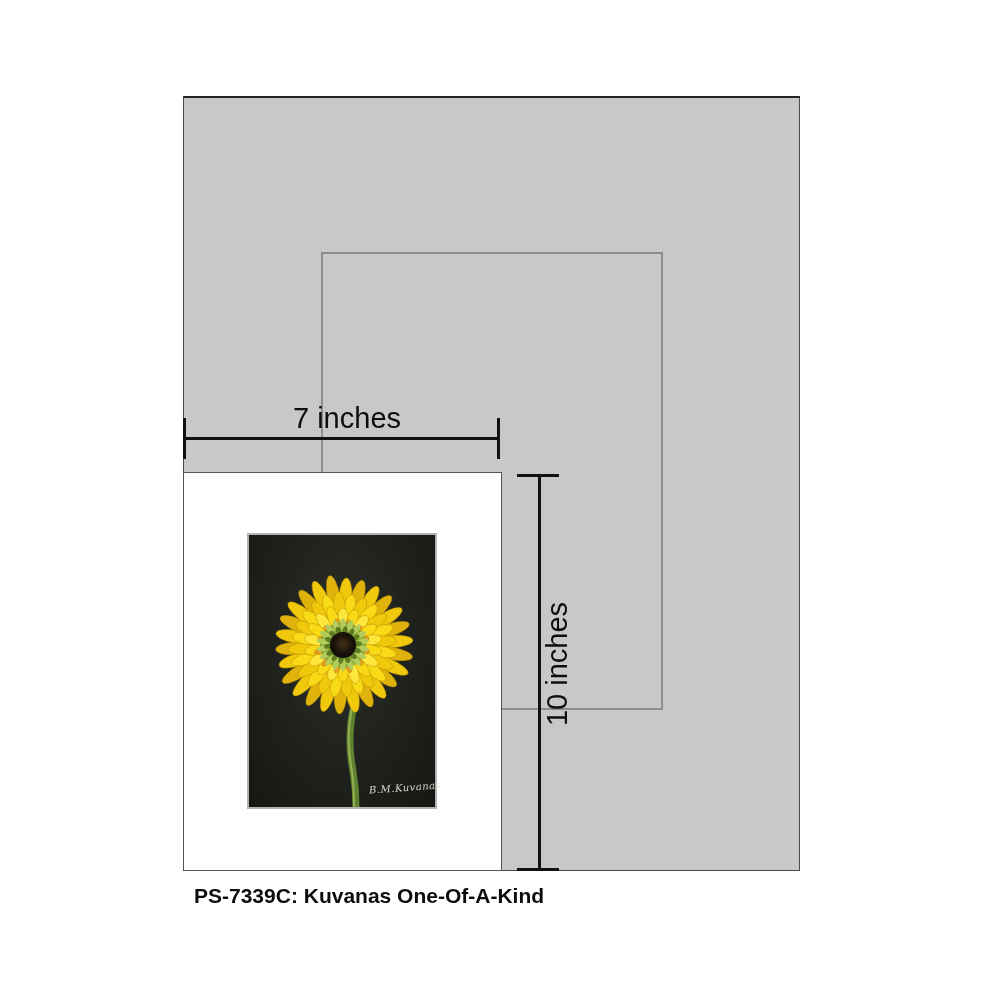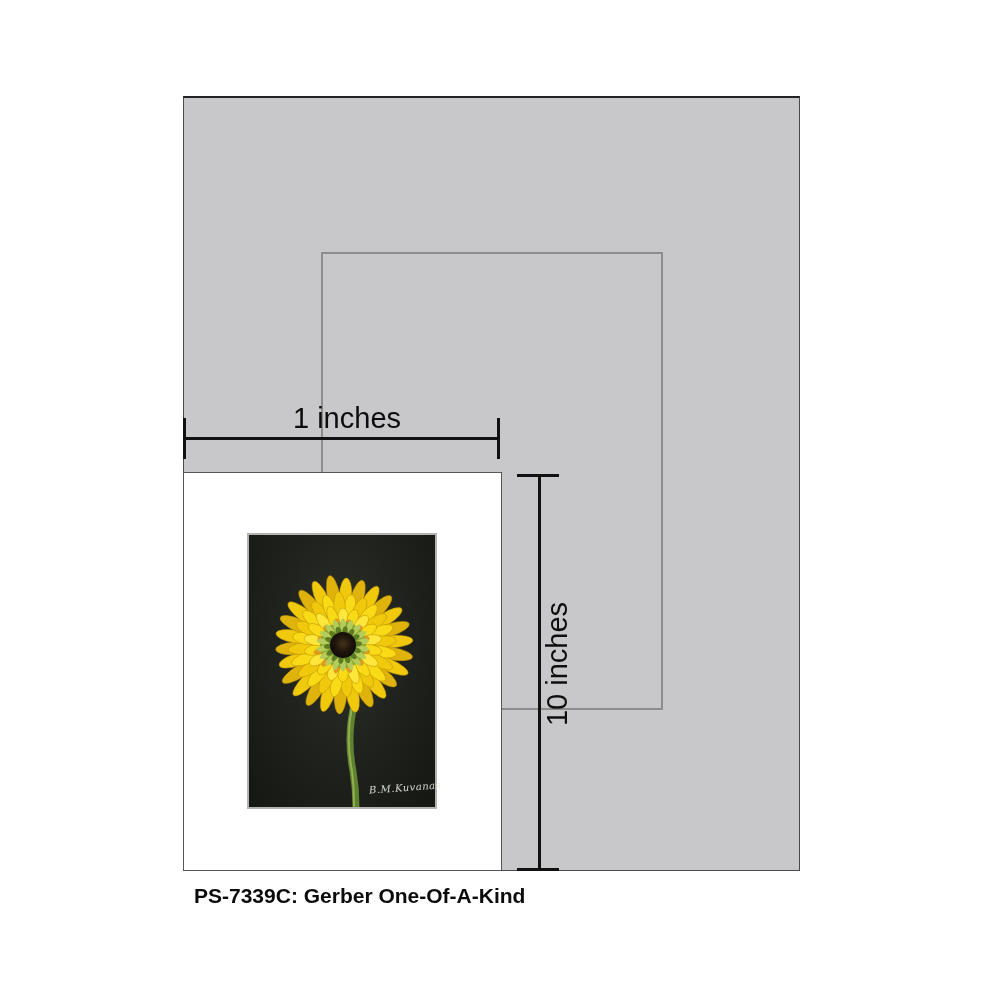--- a/index.html
+++ b/index.html
@@ -226,26 +226,26 @@
         <ellipse cx="94" cy="96" rx="2.6" ry="5" fill="#5d7c22" transform="rotate(316.4 94 110)"></ellipse>
         <ellipse cx="94" cy="96" rx="2.6" ry="5" fill="#5d7c22" transform="rotate(342.09999999999997 94 110)"></ellipse>
         <circle cx="94" cy="110" r="13" fill="url(#centerGrad)"></circle>
       </svg>
     <div class="signature">B.M.Kuvanas</div>
   </div>
 
   <div class="dim dim-h-line"></div>
   <div class="dim dim-h-tick-l"></div>
   <div class="dim dim-h-tick-r"></div>
-  <div class="dim-label dim-label-w">1 inches</div>
+  <div class="dim-label dim-label-w">7 inches</div>
 
   <div class="dim dim-v-line"></div>
   <div class="dim dim-v-tick-t"></div>
   <div class="dim dim-v-tick-b"></div>
   <div class="dim-label dim-label-h">10 inches</div>
 
   <div class="caption">
     <span class="sku">PS-7339C:</span>
     <span> </span>
-    <span class="title">Gerber One-Of-A-Kind</span>
+    <span class="title">Kuvanas One-Of-A-Kind</span>
   </div>
 
 </div>
 
 </body></html>

